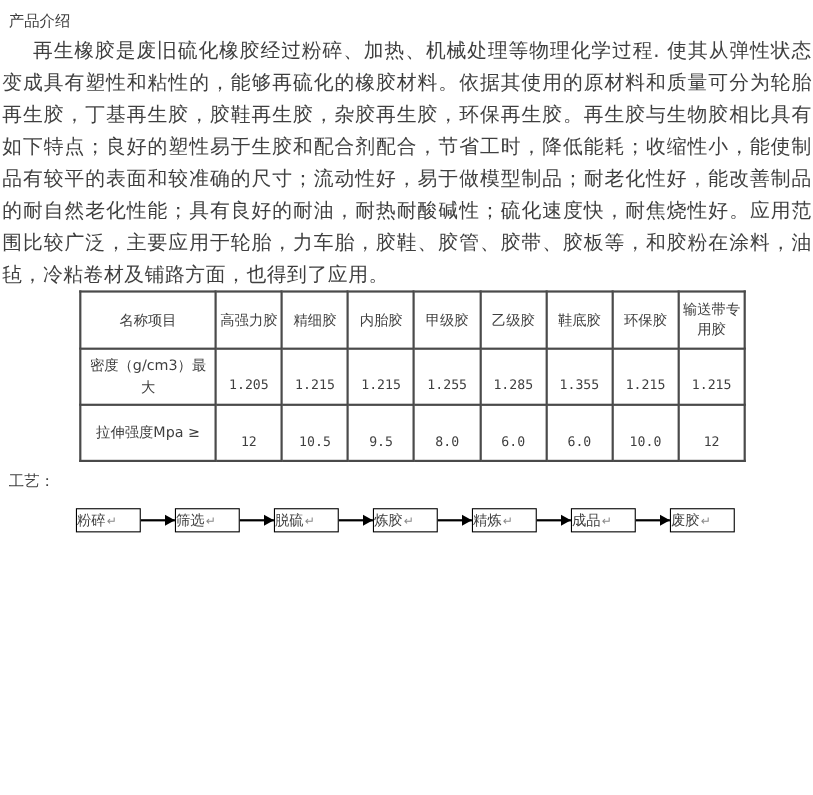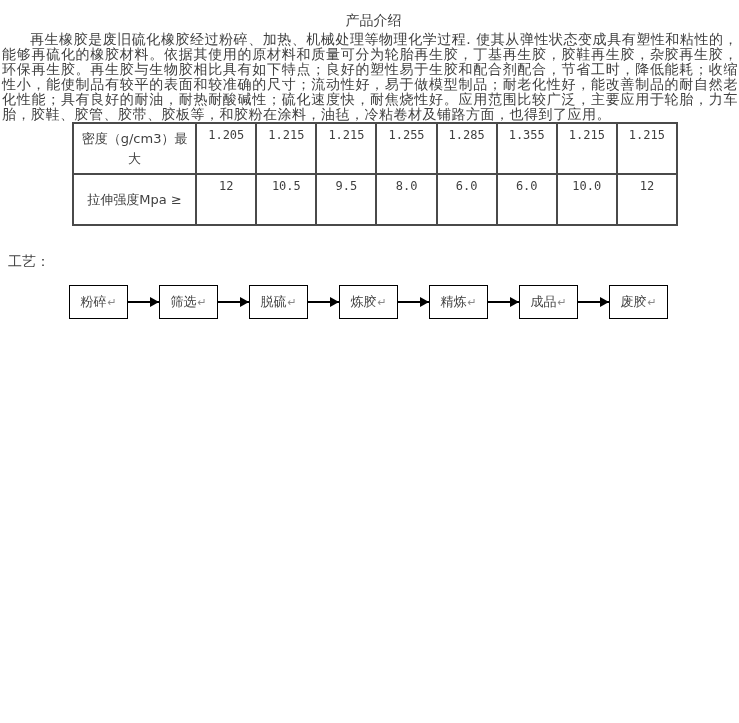--- a/index.html
+++ b/index.html
@@ -4,24 +4,24 @@
 <style>
   * { margin:0; padding:0; box-sizing:border-box; }
   html,body { background:#ffffff; }
   body {
     width:739px; height:723px; overflow:hidden;
     font-family:"DejaVu Sans", sans-serif;
     color:#3f3f3f;
   }
   .page { width:739px; height:723px; padding:8px 0 0 2px; }
 
-  .title { font-size:14px; line-height:24px; padding-left:6px;text-align:center; }
+  .title { font-size:14px; line-height:24px; padding-left:6px; }
 
   .para {
-    font-size:14px; line-height:15px;
+    font-size:18px; line-height:29px;
     text-indent:28px; text-align:justify;
     width:736px; letter-spacing:0.5px;
   }
 
   .stdline { font-size:14px; line-height:23px; }
 
   table.qtable {
     border-collapse:collapse; table-layout:fixed;
     width:606px; margin-left:70px;
     font-size:13px;
@@ -34,31 +34,31 @@
   .col-val  { width:60px; }
   th.hcell {
     height:52px; text-align:center; vertical-align:middle;
     padding:2px 3px; line-height:19px;
   }
   th.rowlabel {
     height:51px; text-align:center; vertical-align:middle;
     padding:2px 6px; line-height:20px;
   }
   td.vcell {
-    text-align:center; vertical-align:top; padding-top:4px;
+    text-align:center; vertical-align:top; padding-top:25px;
     font-family:"DejaVu Sans Mono", monospace; font-size:12px;
   }
 
-  .craft { margin-top:24px; font-size:14px; line-height:22px; padding-left:6px; }
+  .craft { margin-top:7px; font-size:14px; line-height:22px; padding-left:6px; }
 
   .flow { display:flex; align-items:center; margin:13px 0 0 67px; }
   .fbox {
-    flex:none; width:59px; height:34px;
+    flex:none; width:59px; height:22px;
     border:1px solid #000000; background:#ffffff;
-    display:flex; align-items:center; justify-content:center;
+    display:flex; align-items:center; 
     font-size:13px; color:#3f3f3f;
   }
   .ret { color:#8a8a8a; font-size:11px; margin-left:1px; line-height:1; }
   .farrow { flex:none; width:31px; height:2px; background:#000000; position:relative; }
   .farrow::after {
     content:""; position:absolute; right:0; top:-4px;
     width:0; height:0;
     border-left:9px solid #000000;
     border-top:5px solid transparent;
     border-bottom:5px solid transparent;
@@ -80,20 +80,31 @@
       <col class="col-val">
         <col class="col-val">
         <col class="col-val">
         <col class="col-val">
       <col class="col-val">
         <col class="col-val">
         <col class="col-val">
         <col class="col-val">
     </colgroup>
     <tbody>
+      <tr>
+        <th class="hcell">名称项目</th>
+        <th class="hcell">高强力胶</th>
+        <th class="hcell">精细胶</th>
+        <th class="hcell">内胎胶</th>
+        <th class="hcell">甲级胶</th>
+        <th class="hcell">乙级胶</th>
+        <th class="hcell">鞋底胶</th>
+        <th class="hcell">环保胶</th>
+        <th class="hcell">输送带专用胶</th>
+      </tr>
 
       <tr>
         <th class="rowlabel">密度（g/cm3）最大</th>
         <td class="vcell">1.205</td>
         <td class="vcell">1.215</td>
         <td class="vcell">1.215</td>
         <td class="vcell">1.255</td>
         <td class="vcell">1.285</td>
         <td class="vcell">1.355</td>
         <td class="vcell">1.215</td>

